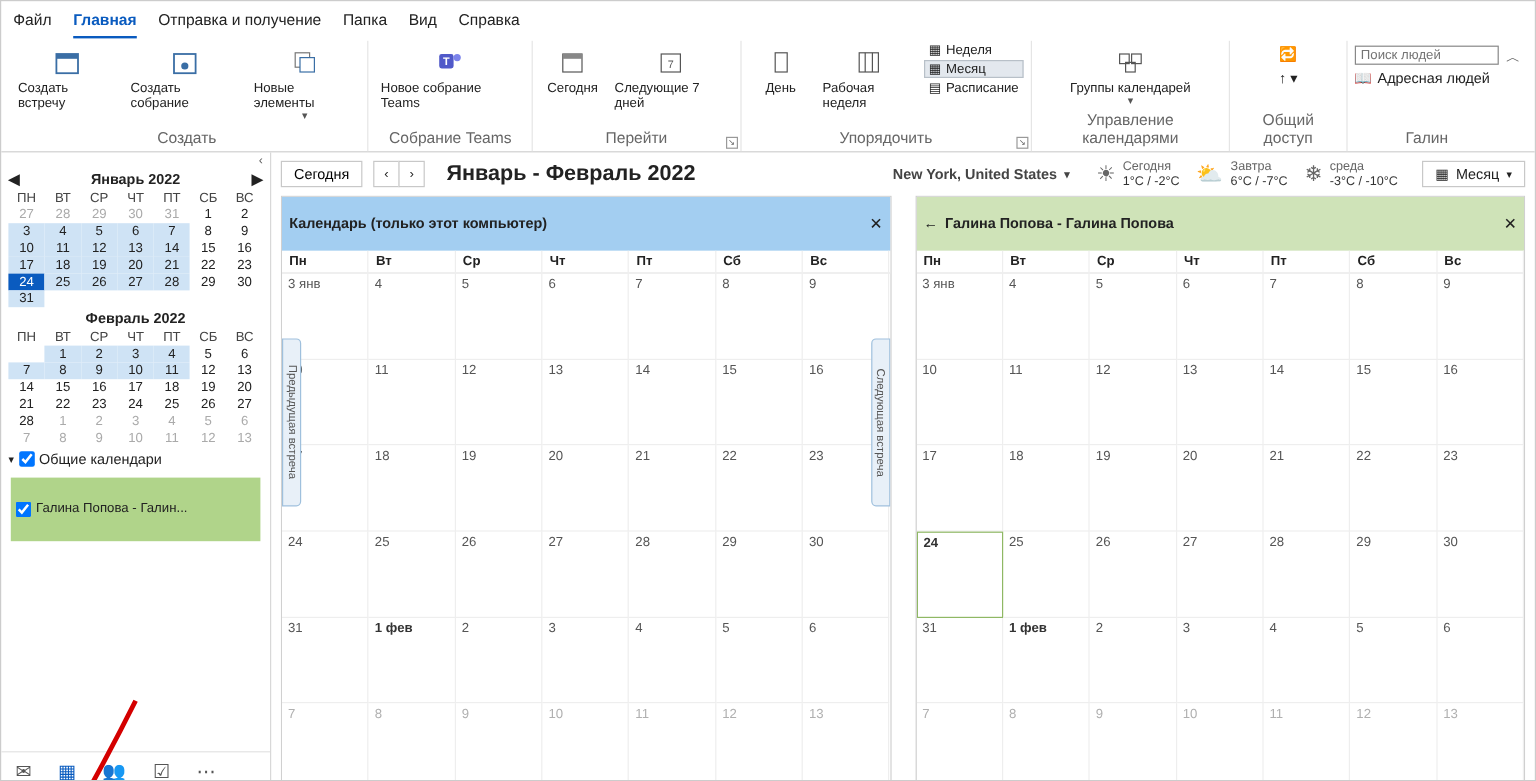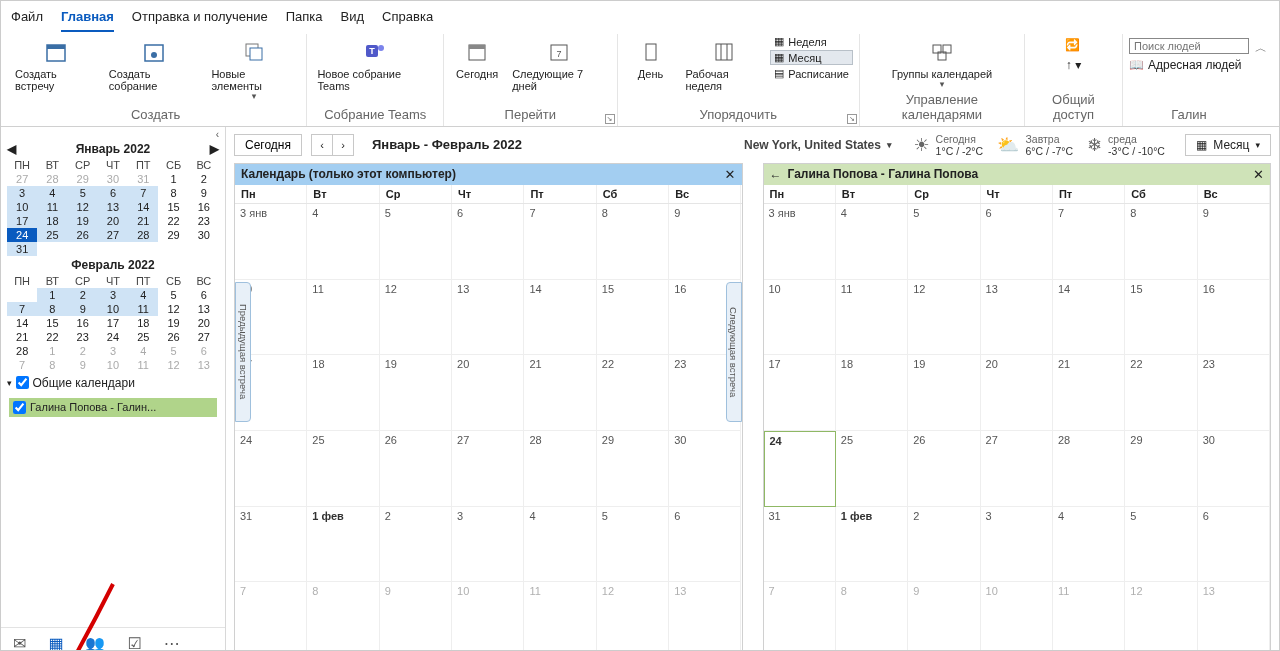--- a/index.html
+++ b/index.html
@@ -24,37 +24,37 @@
 .nav-arrows { text-align:right; padding: 2px 6px 0 0; color:#555; font-size:10px;}
 .minical { padding: 0 6px; }
 .minical .hdr { display:flex; justify-content:space-between; align-items:center; font-weight:600; padding: 2px 0; font-size:12px;}
 .minical table { width:100%; border-collapse:collapse; font-size:11px; text-align:center; table-layout:fixed;}
 .minical th { font-weight:normal; color:#444; padding:1px 0; }
 .minical td { padding:1px 0; cursor:pointer; }
 .minical td.dim { color:#aaa; }
 .minical td.hl { background:#cfe3f5; }
 .minical td.today { background:#0a5bbf; color:#fff; }
 .group-hdr { display:flex; align-items:center; gap:4px; padding: 4px 6px; font-size:12px;}
-.shared-item { margin: 4px 8px; background:#b0d48a; display:flex; align-items:center; gap:4px; padding:3px 4px; font-size:11px; overflow:hidden; white-space:nowrap;}
+.shared-item { margin: 4px 8px; background:#b0d48a; display:flex; align-items:center; gap:4px; padding:20px 4px; font-size:11px; overflow:hidden; white-space:nowrap;}
 .navbar { display:flex; gap:22px; padding:6px 12px; border-top:1px solid #e3e3e3; font-size:16px; color:#555; margin-top:auto;}
 .navbar .nb.active { color:#0a5bbf; }
 .main { flex:1; display:flex; flex-direction:column; padding: 6px 8px 0 8px; overflow:hidden;}
 .topbar { display:flex; align-items:center; gap:10px; padding-bottom:6px;}
 .todaybtn { border:1px solid #c8c8c8; padding:3px 10px; font-size:12px; background:#fff; cursor:pointer;}
 .arrowpair { display:flex; }
 .arrowpair .ab { border:1px solid #c8c8c8; width:22px; height:22px; display:flex; align-items:center; justify-content:center; font-size:11px; cursor:pointer; margin-left:-1px; background:#fff;}
-.title { font-size:13px; font-weight:600; margin-left:8px;}
+.title { font-size:18px; font-weight:600; margin-left:8px;}
 .loc { margin-left:auto; font-weight:600; font-size:12px; color:#444; display:flex; align-items:center; gap:6px;}
 .weather { display:flex; gap:14px; margin-left:12px; }
 .wx { display:flex; align-items:center; gap:6px; font-size:10.5px; color:#666; }
 .wx .temps { font-weight:400; color:#333;}
 .viewbtn { border:1px solid #c8c8c8; padding:3px 10px; display:flex; align-items:center; gap:6px; font-size:12px; margin-left:10px; cursor:pointer; background:#fff;}
 .cals { display:flex; gap:20px; flex:1; overflow:hidden;}
 .cal { flex:1; display:flex; flex-direction:column; border:1px solid #d0d0d0; overflow:hidden; position:relative;}
-.calhdr { display:flex; align-items:flex-start; padding:3px 6px; font-size:12px; font-weight:600;}
+.calhdr { display:flex; align-items:flex-start; padding:15px 6px; font-size:12px; font-weight:600;}
 .calhdr.blue { background:#a3cef1; }
 .calhdr.green { background:#cfe3b8; }
 .calhdr .x { margin-left:auto; font-weight:normal; cursor:pointer; font-size:13px;}
 .dayhdr { display:grid; grid-template-columns: repeat(7,1fr); background:#fff; border-bottom:1px solid #e5e5e5;}
 .dayhdr div { padding:3px 6px; font-size:11px; font-weight:600; border-right:1px solid #eee;}
 .grid { display:grid; grid-template-columns: repeat(7,1fr); grid-template-rows: repeat(6, 1fr); flex:1;}
 .cell { border-right:1px solid #eee; border-bottom:1px solid #eee; padding:3px 5px; font-size:11px; color:#555; position:relative;}
 .cell.dim { color:#b0b0b0; }
 .cell.bold { font-weight:700; color:#333;}
 .cell.today-g { border:1px solid #8fb864; }

